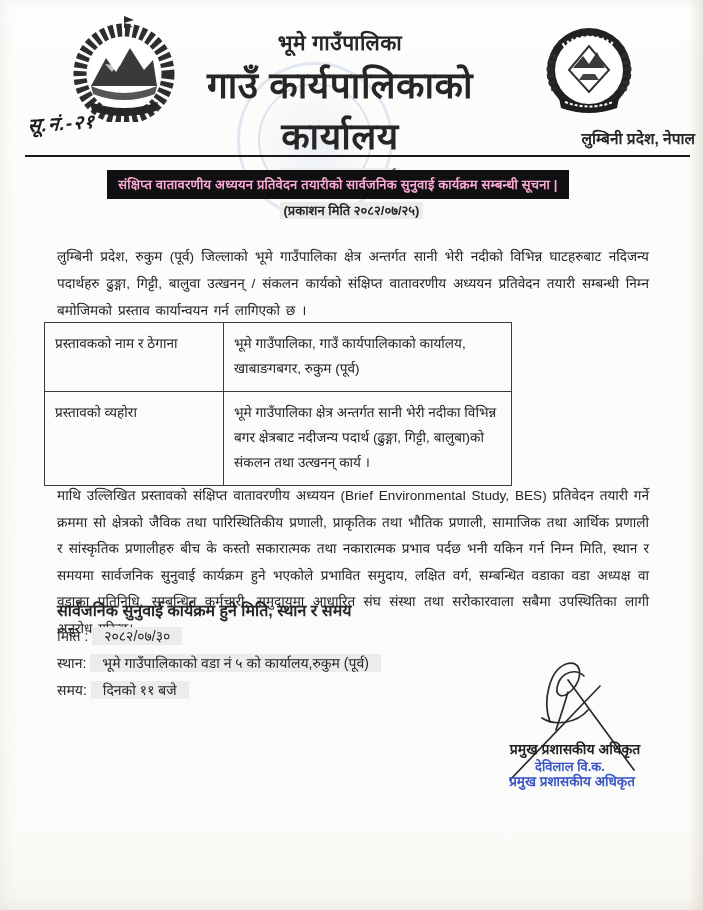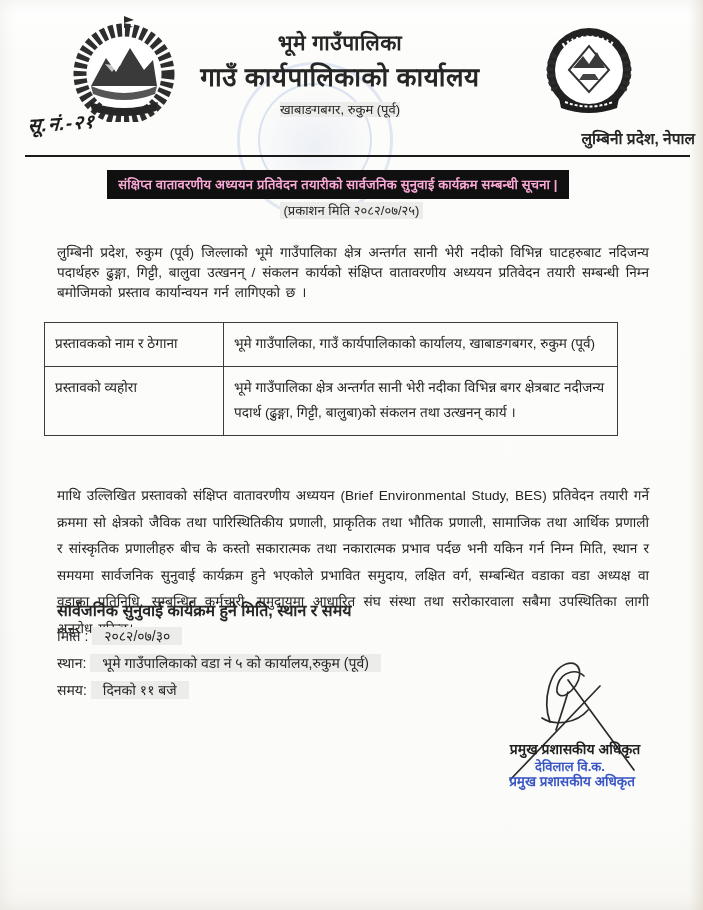--- a/index.html
+++ b/index.html
@@ -22,21 +22,21 @@
     content:"";position:absolute;top:0;right:0;width:14px;height:100%;
     background:linear-gradient(90deg,rgba(0,0,0,0),rgba(190,175,140,0.18));
     pointer-events:none;
   }
 
   
   .emblem-left{position:absolute;left:60px;top:14px;width:128px;height:108px;}
   .emblem-right{position:absolute;left:533px;top:24px;width:112px;height:102px;}
   .head-center{position:absolute;left:150px;top:28px;width:380px;text-align:center;}
   .head-muni{font-size:21px;font-weight:600;letter-spacing:.5px;}
-  .head-office{font-size:26px;font-weight:800;margin-top:2px;letter-spacing:.5px;}
+  .head-office{font-size:37px;font-weight:800;margin-top:2px;letter-spacing:.5px;}
   .head-addr{font-size:13px;margin-top:6px;}
   .hl{background:#ececea;}
   .province{position:absolute;left:505px;top:127px;width:190px;text-align:right;font-size:15.5px;font-weight:600;}
   .regno{
     position:absolute;left:28px;top:110px;
     font-size:19px;font-style:italic;font-weight:600;color:#1d1d1d;
     transform:rotate(-4deg) skewX(-6deg);
     letter-spacing:1px;
   }
   .head-rule{position:absolute;left:25px;top:155px;width:665px;height:2px;background:#1a1a1a;}
@@ -54,35 +54,35 @@
   }
 
   
   .title-bar{
     position:absolute;left:107px;top:170px;width:462px;
     background:#101010;color:#f9a8d4;
     font-size:13px;font-weight:700;text-align:center;
     padding:5px 4px 6px 4px;box-sizing:border-box;
     letter-spacing:.2px;
   }
-  .pub-date{position:absolute;left:0;top:201px;width:703px;text-align:center;font-size:13px;}
+  .pub-date{position:absolute;left:0;top:201px;width:703px;text-align:center;font-size:13px;font-weight:bold;}
   .pub-date span{padding:1px 4px;}
 
   
   .para{
     position:absolute;left:57px;width:592px;
-    font-size:13.6px;line-height:20px;text-align:justify;
+    font-size:13.6px;line-height:27px;text-align:justify;
     word-spacing:2px;color:#242424;
   }
   .para1{top:243px;}
   .para2{top:455px;line-height:26.5px;margin-top:28px;}
 
   
   .info-table{
-    position:absolute;left:44px;top:322px;width:574px;
+    position:absolute;left:44px;top:322px;width:468px;
     border-collapse:collapse;font-size:13.6px;color:#242424;
   }
   .info-table td{
     border:1.4px solid #3c3c3c;
     padding:8px 10px 10px 10px;vertical-align:top;line-height:25px;
   }
   .info-table td.lbl{width:158px;}
 
   
   .sched-head{position:absolute;left:57px;top:599px;font-size:16px;font-weight:800;}

